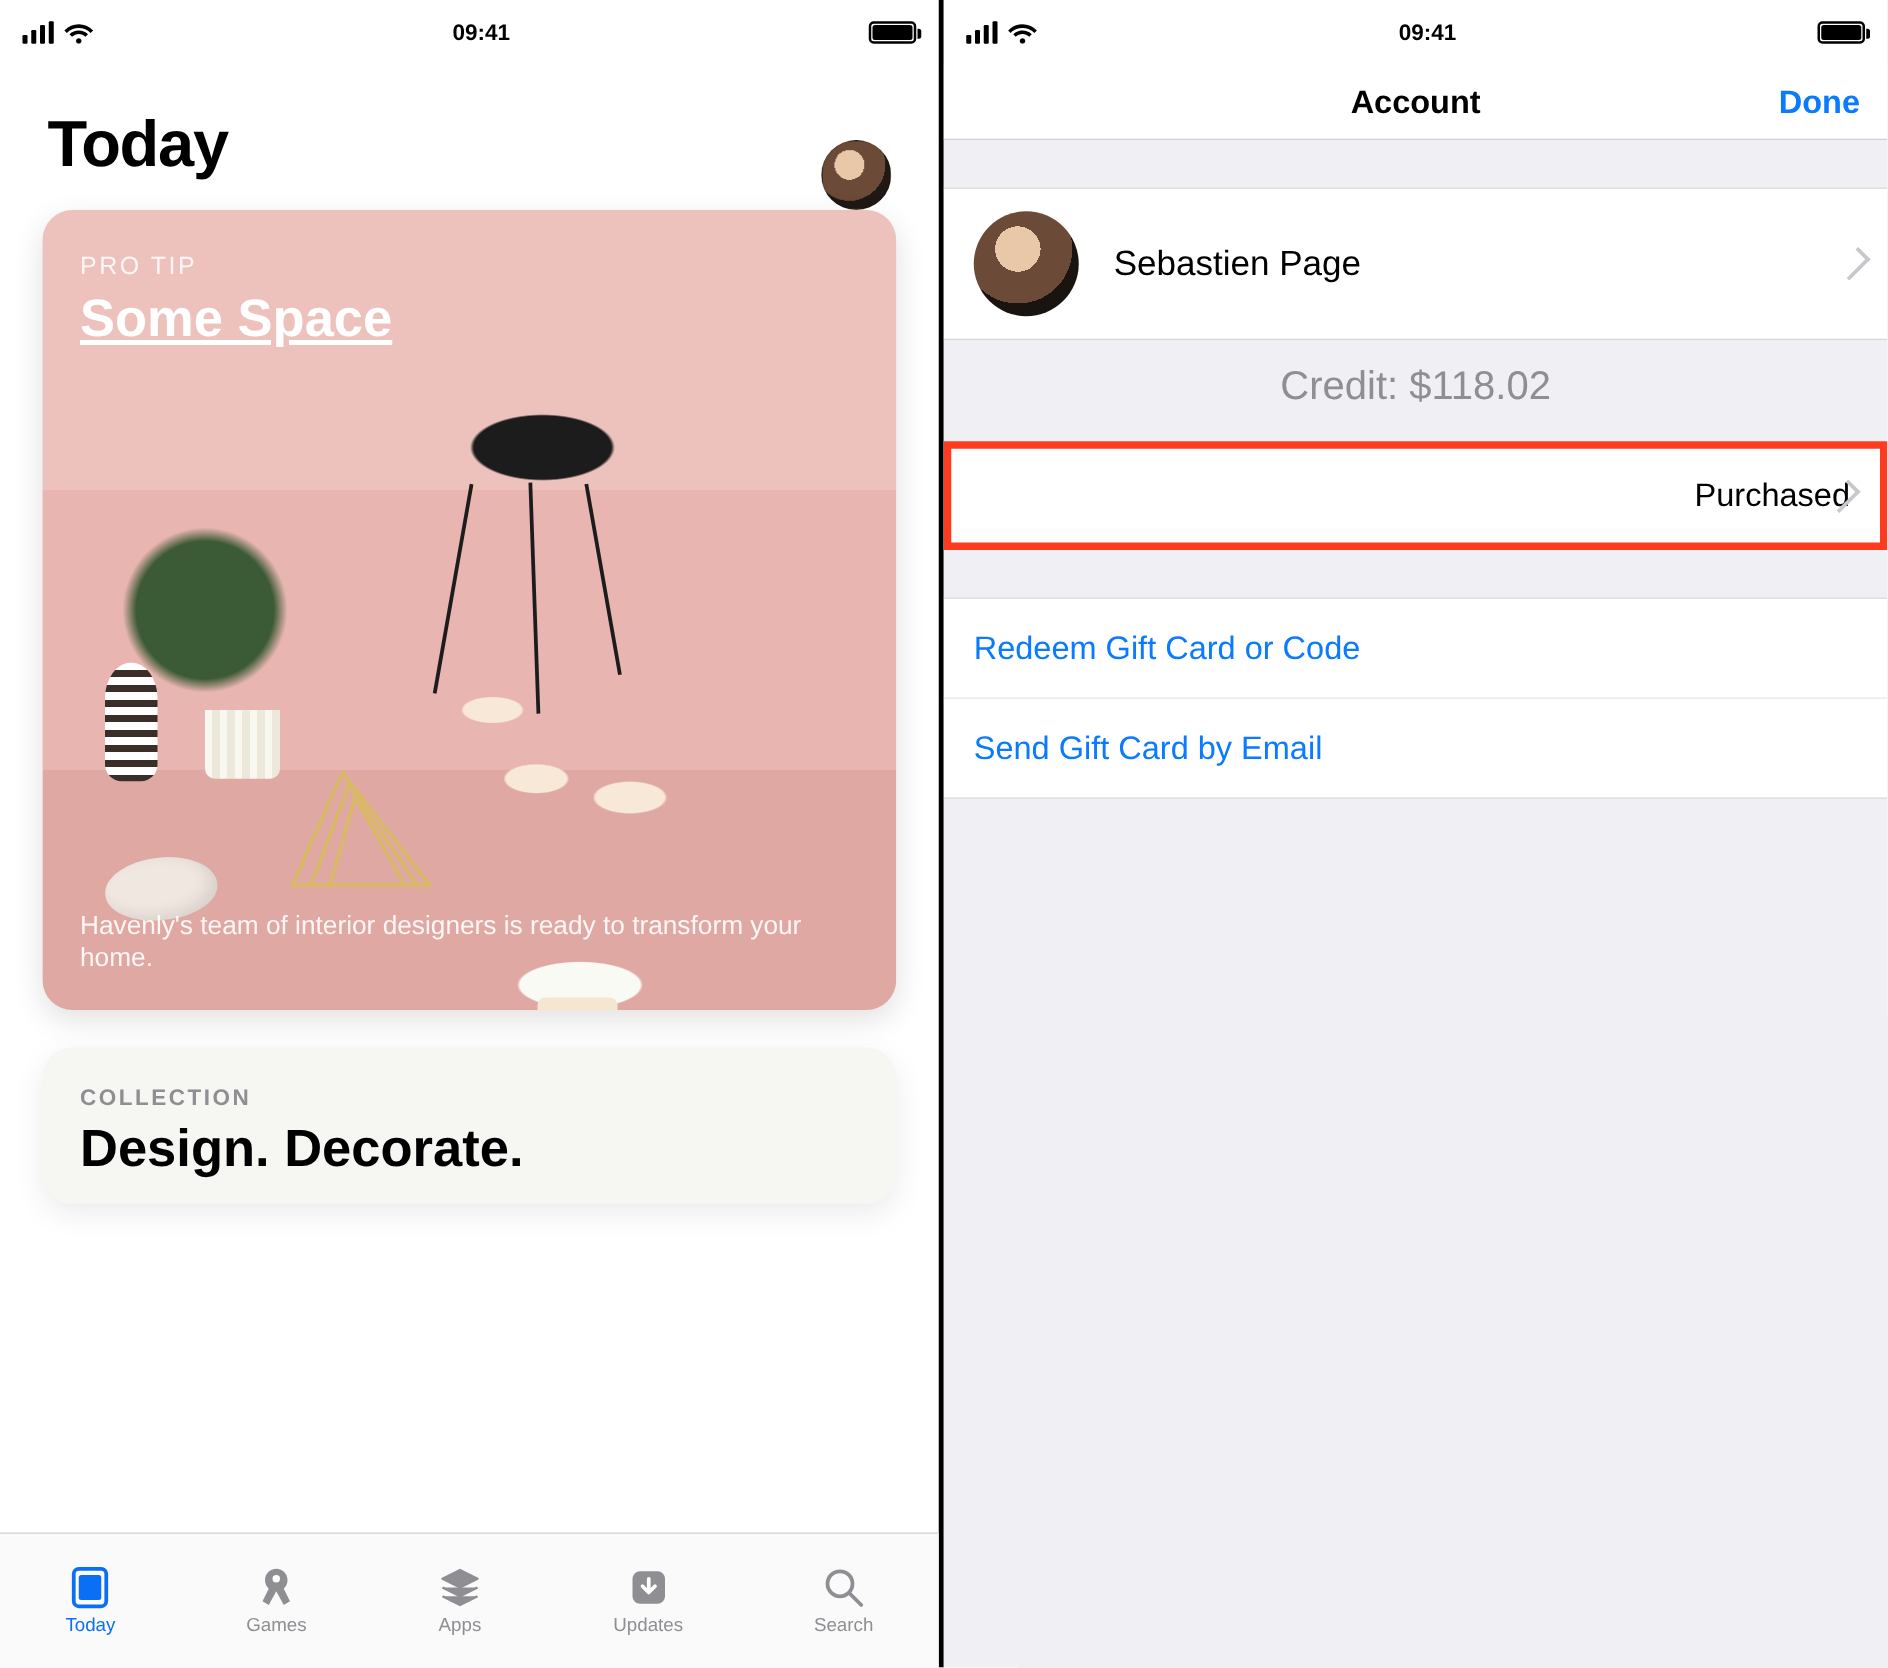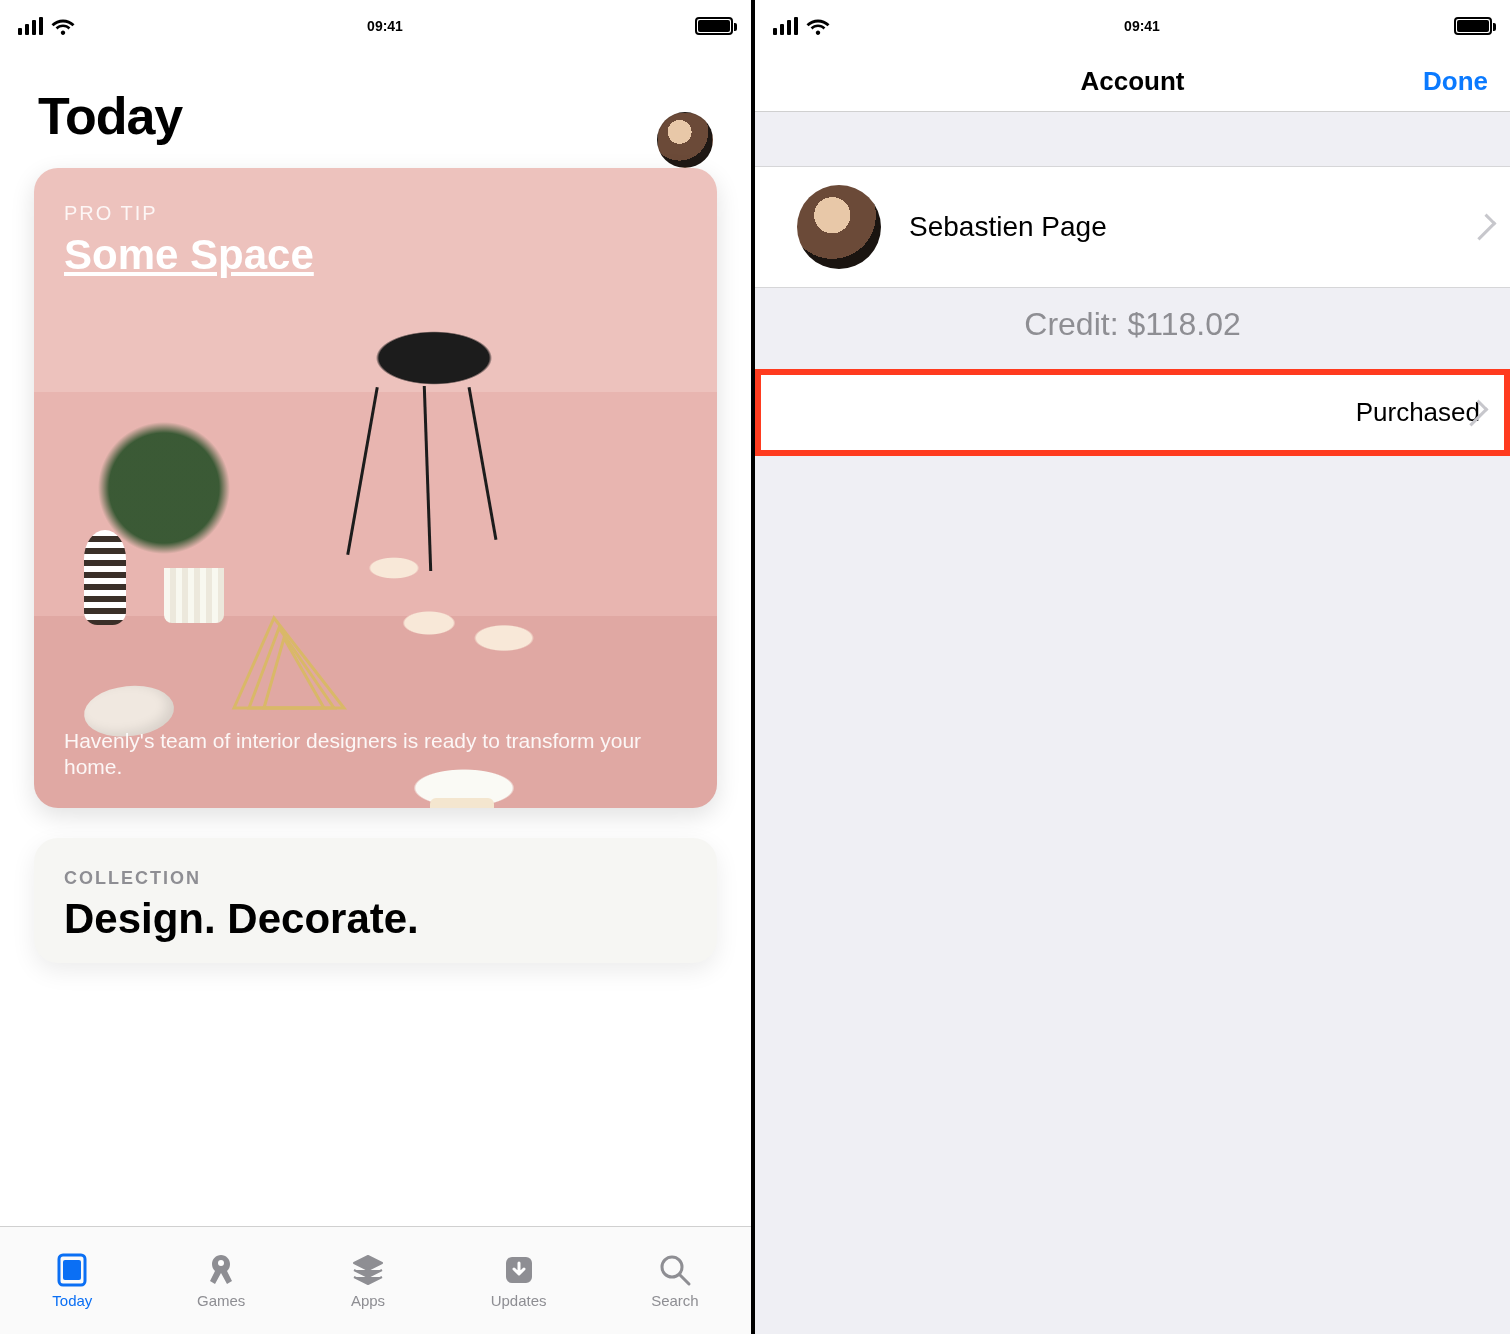--- a/index.html
+++ b/index.html
@@ -20,21 +20,21 @@
     .screen-left { border-right: 4px solid #000; }
     .screen-right { background: #efeff4; }
 
     
     .status-bar {
       height: 52px;
       display: flex;
       align-items: center;
       justify-content: space-between;
       padding: 0 18px 0 18px;
-      font-size: 14px;
+      font-size: 18px;
       font-weight: 600;
     }
     .status-left { display: flex; align-items: center; gap: 8px; }
     .status-right { display: flex; align-items: center; }
     .signal-bars { display: flex; align-items: flex-end; gap: 3px; height: 18px; }
     .signal-bars span { width: 4px; background: #000; border-radius: 1px; }
     .signal-bars span:nth-child(1){height:7px;} .signal-bars span:nth-child(2){height:11px;}
     .signal-bars span:nth-child(3){height:15px;} .signal-bars span:nth-child(4){height:18px;}
     .wifi-icon { width: 24px; height: 18px; }
     .battery-icon { width: 38px; height: 18px; border: 2px solid #000; border-radius: 4px; position: relative; }
@@ -132,21 +132,21 @@
       border-top: 1px solid #d6d6d8;
       border-bottom: 1px solid #d6d6d8;
       position:relative;
     }
     .cell .chevron {
       position:absolute; right: 20px; top:50%; transform:translateY(-50%);
       width: 14px; height: 24px;
       border-top: 3px solid #c7c7cc; border-right: 3px solid #c7c7cc;
       transform: translateY(-50%) rotate(45deg);
     }
-    .profile-cell { padding: 18px 42px; margin-top: 16px; }
+    .profile-cell { padding: 18px 24px; }
     .avatar-large {
       width: 84px; height: 84px; border-radius: 50%;
       background: radial-gradient(circle at 42% 36%, #e8c8a8 0 25%, #6b4a38 25% 60%, #1a1410 60% 100%);
       flex: 0 0 84px; margin-right: 28px;
     }
     .profile-name { font-size: 28px; }
     .credit-row { text-align:center; color:#8e8e93; font-size: 32px; padding: 18px 0 26px 0; }
     .group { background:#fff; border-top:1px solid #d6d6d8; border-bottom:1px solid #d6d6d8; }
     .group .gcell { padding: 24px 24px; font-size: 26px; color:#0a7aff; border-bottom:1px solid #e8e8ea; }
     .group .gcell:last-child { border-bottom:none; }
@@ -292,16 +292,24 @@
 
   <div class="credit-row">Credit: $118.02</div>
 
   <div class="cell highlight-box">
     <span>Purchased</span>
     <span class="chevron"></span>
   </div>
 
   <div class="spacer"></div>
 
+  <div class="group">
+    <div class="gcell">
+      <span>Redeem Gift Card or Code</span>
+    </div>
+    <div class="gcell">
+      <span>Send Gift Card by Email</span>
+    </div>
+  </div>
 
   <div class="spacer"></div>
 
 </div>
 
 </body></html>

